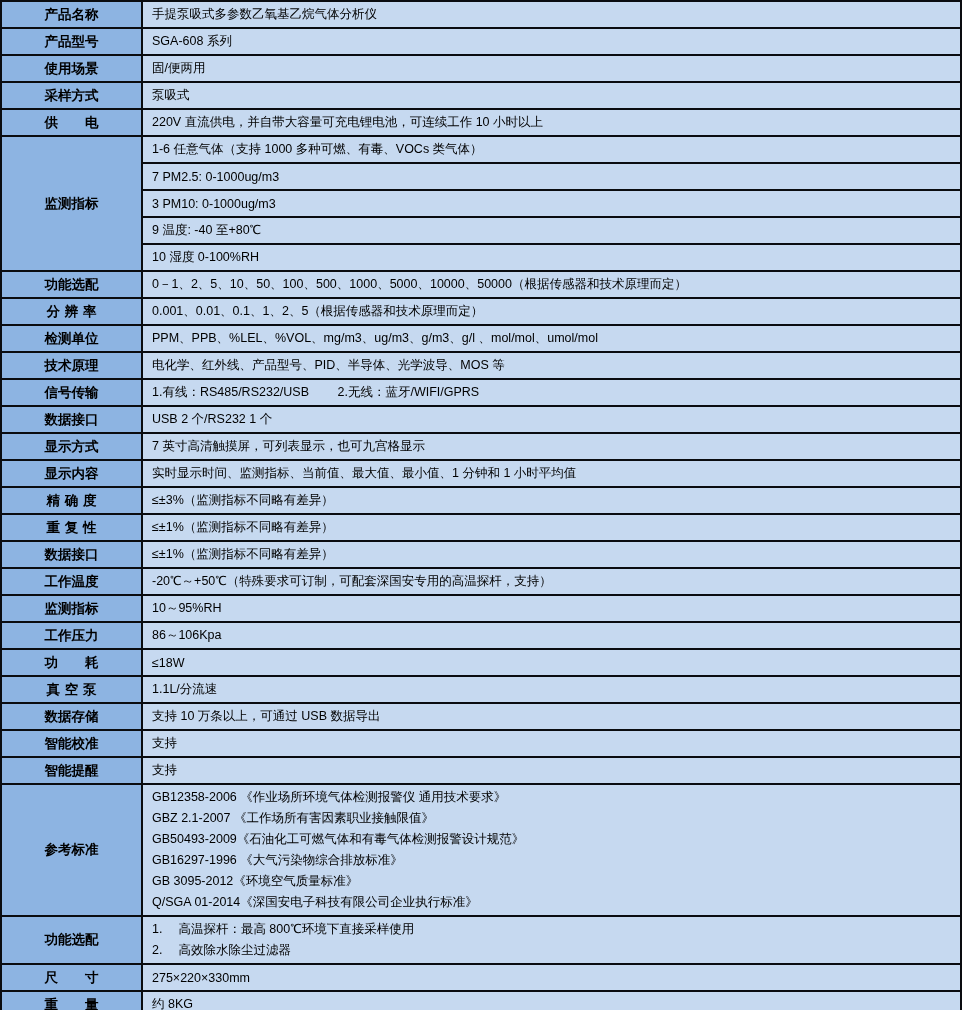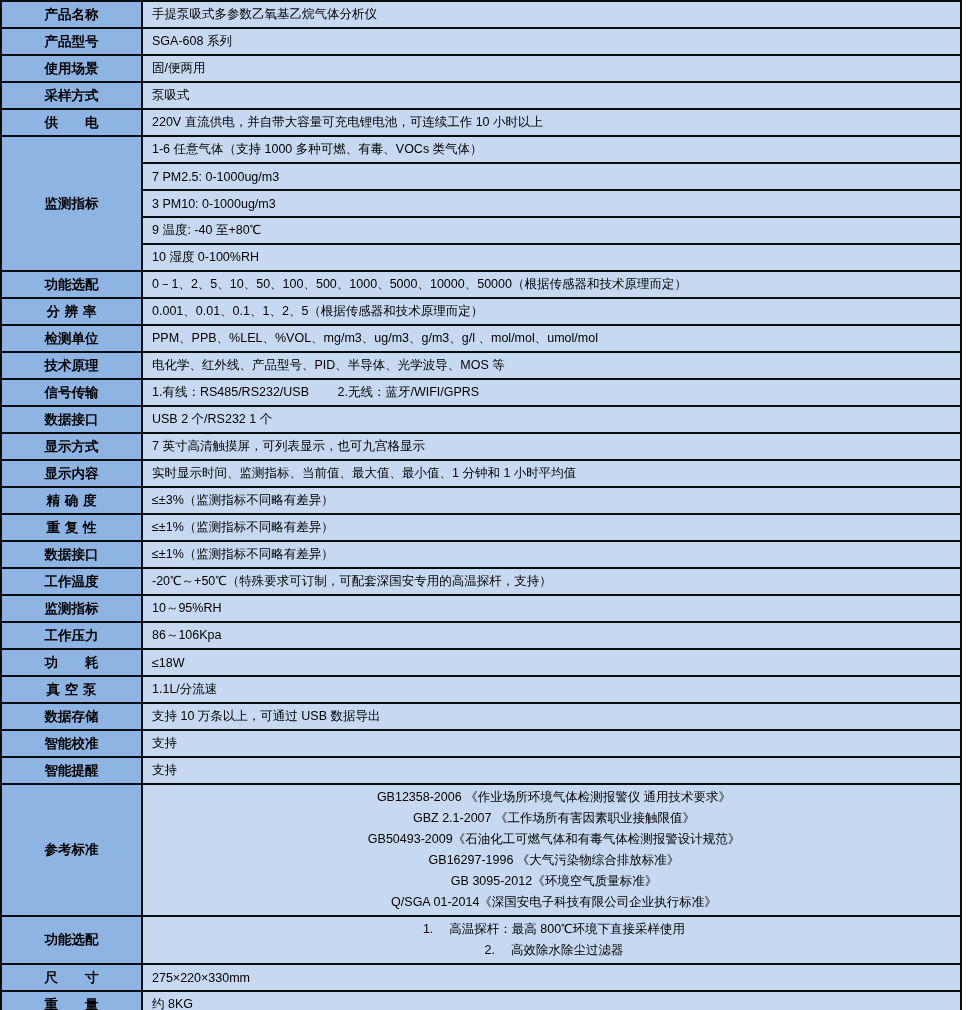--- a/index.html
+++ b/index.html
@@ -42,21 +42,20 @@
     background: var(--value-bg, #C6D9F0);
     font-family: Liberation Sans, sans-serif;
     font-size: 12.5px;
     text-align: left;
     padding: 0 4px 0 9px;
     white-space: pre;
   }
   table.spec-table td.value-cell .line {
     line-height: 21px;
     white-space: pre;
-    text-align: center;
   }
   table.spec-table td.value-cell.multiline {
     padding-top: 2px;
     padding-bottom: 2px;
   }
 </style>
 </head>
 <body>
 
 <div class="page">

